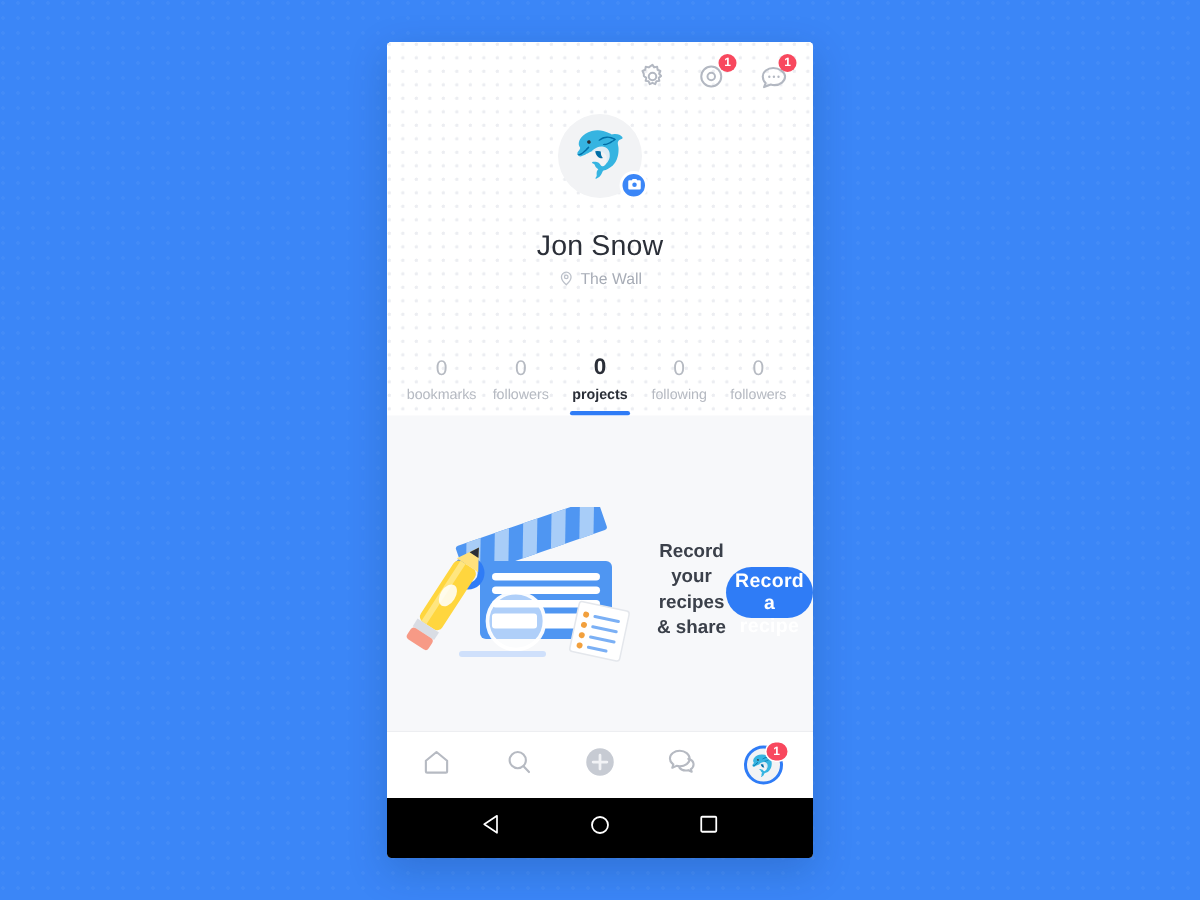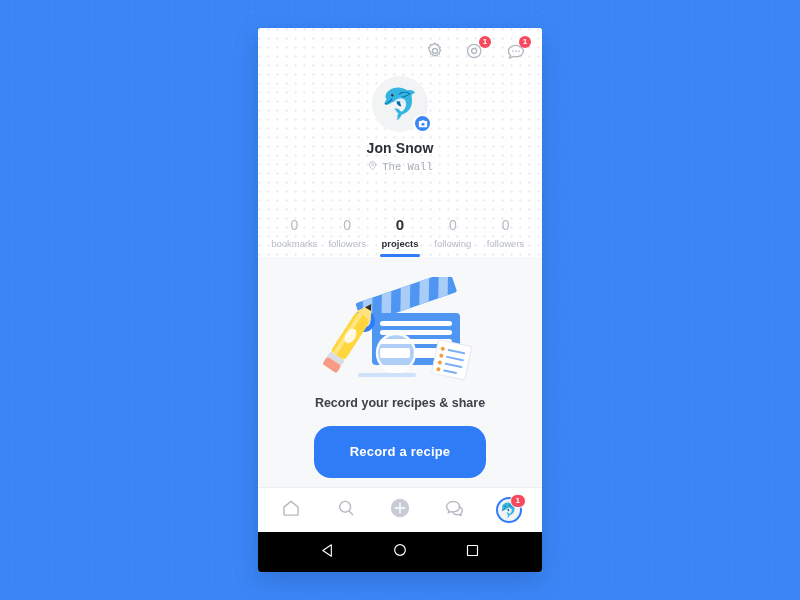--- a/index.html
+++ b/index.html
@@ -125,34 +125,32 @@
     height: 19px;
     border-radius: 50%;
     background: #3b86f7;
     border: 2px solid #ffffff;
     display: flex;
     align-items: center;
     justify-content: center;
     box-sizing: border-box;
   }
   .profile-name {
-    margin-top: 8px;
-    font-size: 14px;
-    font-weight: bold;
+    margin-top: 22px;
+    font-size: 19px;
+    font-weight: normal;
     color: #2b2f38;
     letter-spacing: 0.1px;
   }
   .profile-loc {
     margin-top: 4px;
     display: flex;
-    align-items: center;
     gap: 4px;
     font-size: 10.5px;
     color: #a7acb6;
-    font-family: Liberation Mono, monospace;
   }
 
   
   .stats {
     flex: 0 0 auto;
     display: flex;
     align-items: flex-end;
     justify-content: center;
     gap: 0;
     margin-top: 42px;
@@ -196,21 +194,21 @@
     height: 2.5px;
     background: #2f7cf6;
     border-radius: 2px;
   }
 
   
   .empty {
     flex: 1 1 auto;
     background: #f7f8fa;
     display: flex;
-    flex-direction: column;
+    flex-direction: row;
     align-items: center;
     padding-top: 12px;
     min-height: 0;
     position: relative;
   }
   .illus {
     width: 180px;
     height: 108px;
     margin-top: 8px;
   }
@@ -219,21 +217,21 @@
     text-align: center;
     font-size: 12.5px;
     font-weight: bold;
     color: #3b404a;
     line-height: 1.35;
     max-width: 200px;
   }
   .cta {
     margin-top: 14px;
     width: 172px;
-    height: 52px;
+    height: 34px;
     border-radius: 17px;
     background: #2f7cf6;
     color: #fff;
     border: none;
     font-size: 13px;
     font-weight: bold;
     cursor: pointer;
     font-family: "Liberation Sans", sans-serif;
     letter-spacing: 0.2px;
   }

